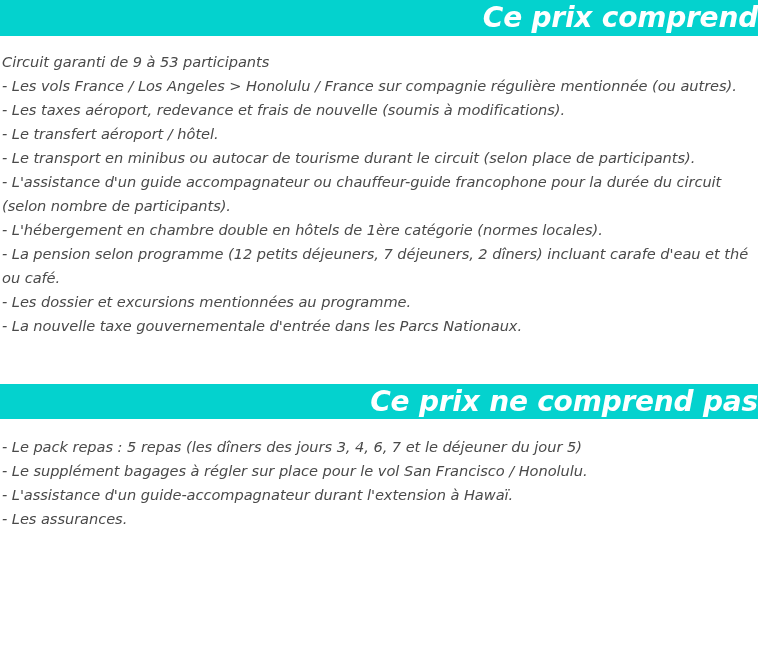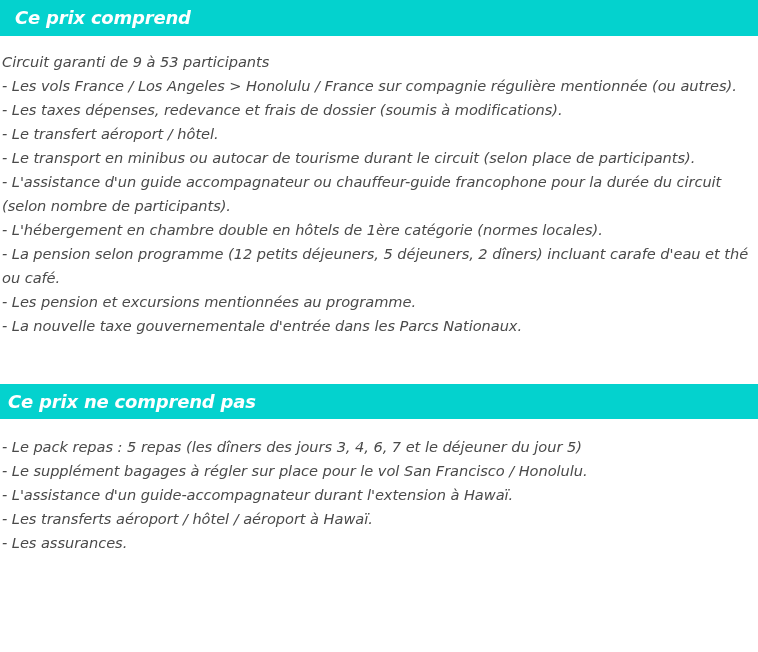--- a/index.html
+++ b/index.html
@@ -21,27 +21,28 @@
   }
 
   
   .section-header {
     width: 100%;
     box-sizing: border-box;
     background: #04D2CE;
     color: #ffffff;
     font-style: italic;
     font-weight: bold;
-    font-size: 18px;
+    font-size: 28px;
     line-height: 36px;
     height: 36px;
     padding: 0 0 0 15px;
     letter-spacing: -0.2px;
     white-space: nowrap;
     overflow: hidden;
+    text-align: right;
   }
   .section-header.second {
     height: 35px;
     line-height: 35px;
     padding-left: 8px;
   }
 
   
   .section-body {
     padding: 0 0 0 2px;
@@ -68,39 +69,38 @@
 
   <div class="section-header">
     <span>Ce prix comprend</span>
   </div>
 
   <div class="body-top-pad"></div>
 
   <div class="section-body">
     <div class="line intro">Circuit garanti de 9 à 53 participants</div>
     <div class="line">- Les vols France / Los Angeles &gt; Honolulu / France sur compagnie régulière mentionnée (ou autres).</div>
-    <div class="line">- Les taxes dépenses, redevance et frais de dossier (soumis à modifications).</div>
+    <div class="line">- Les taxes aéroport, redevance et frais de nouvelle (soumis à modifications).</div>
     <div class="line">- Le transfert aéroport / hôtel.</div>
     <div class="line">- Le transport en minibus ou autocar de tourisme durant le circuit (selon place de participants).</div>
     <div class="line">- L'assistance d'un guide accompagnateur ou chauffeur-guide francophone pour la durée du circuit (selon nombre de participants).</div>
     <div class="line">- L'hébergement en chambre double en hôtels de 1ère catégorie (normes locales).</div>
-    <div class="line">- La pension selon programme (12 petits déjeuners, 5 déjeuners, 2 dîners) incluant carafe d'eau et thé ou café.</div>
-    <div class="line">- Les pension et excursions mentionnées au programme.</div>
+    <div class="line">- La pension selon programme (12 petits déjeuners, 7 déjeuners, 2 dîners) incluant carafe d'eau et thé ou café.</div>
+    <div class="line">- Les dossier et excursions mentionnées au programme.</div>
     <div class="line">- La nouvelle taxe gouvernementale d'entrée dans les Parcs Nationaux.</div>
   </div>
 
   <div class="gap-between"></div>
 
   <div class="section-header second">
     <span>Ce prix ne comprend pas</span>
   </div>
 
   <div class="body-top-pad-2"></div>
 
   <div class="section-body">
     <div class="line">- Le pack repas : 5 repas (les dîners des jours 3, 4, 6, 7 et le déjeuner du jour 5)</div>
     <div class="line">- Le supplément bagages à régler sur place pour le vol San Francisco / Honolulu.</div>
     <div class="line">- L'assistance d'un guide-accompagnateur durant l'extension à Hawaï.</div>
-    <div class="line">- Les transferts aéroport / hôtel / aéroport à Hawaï.</div>
     <div class="line">- Les assurances.</div>
   </div>
 
 </div>
 
 </body></html>

